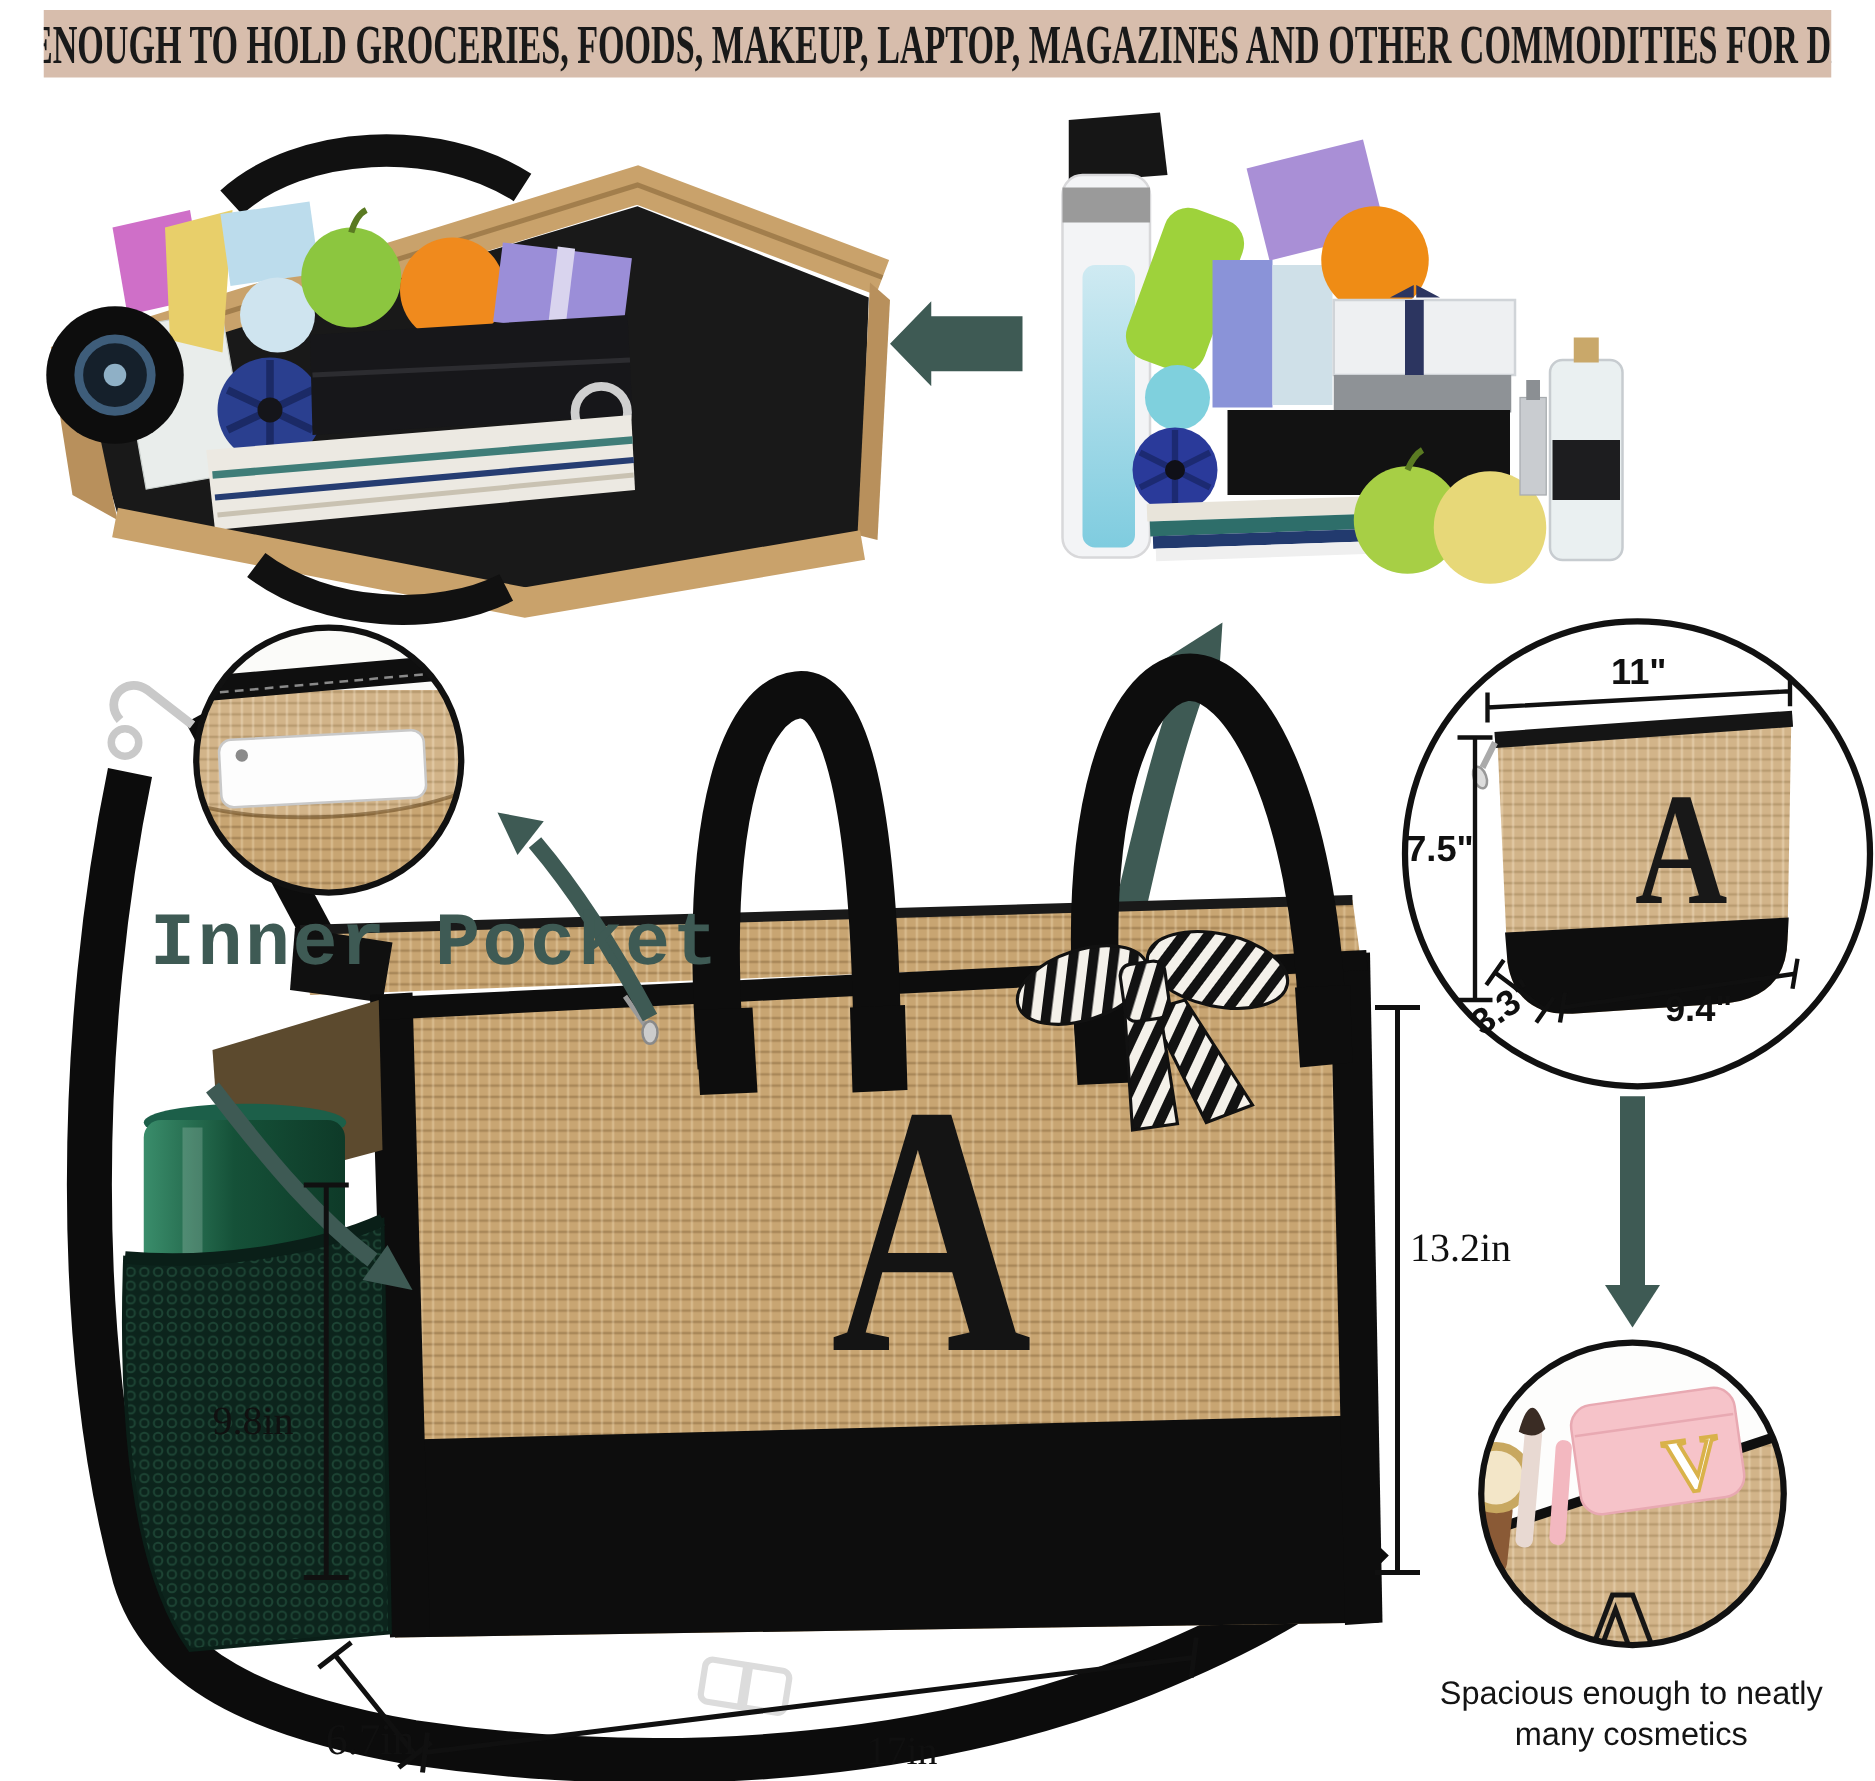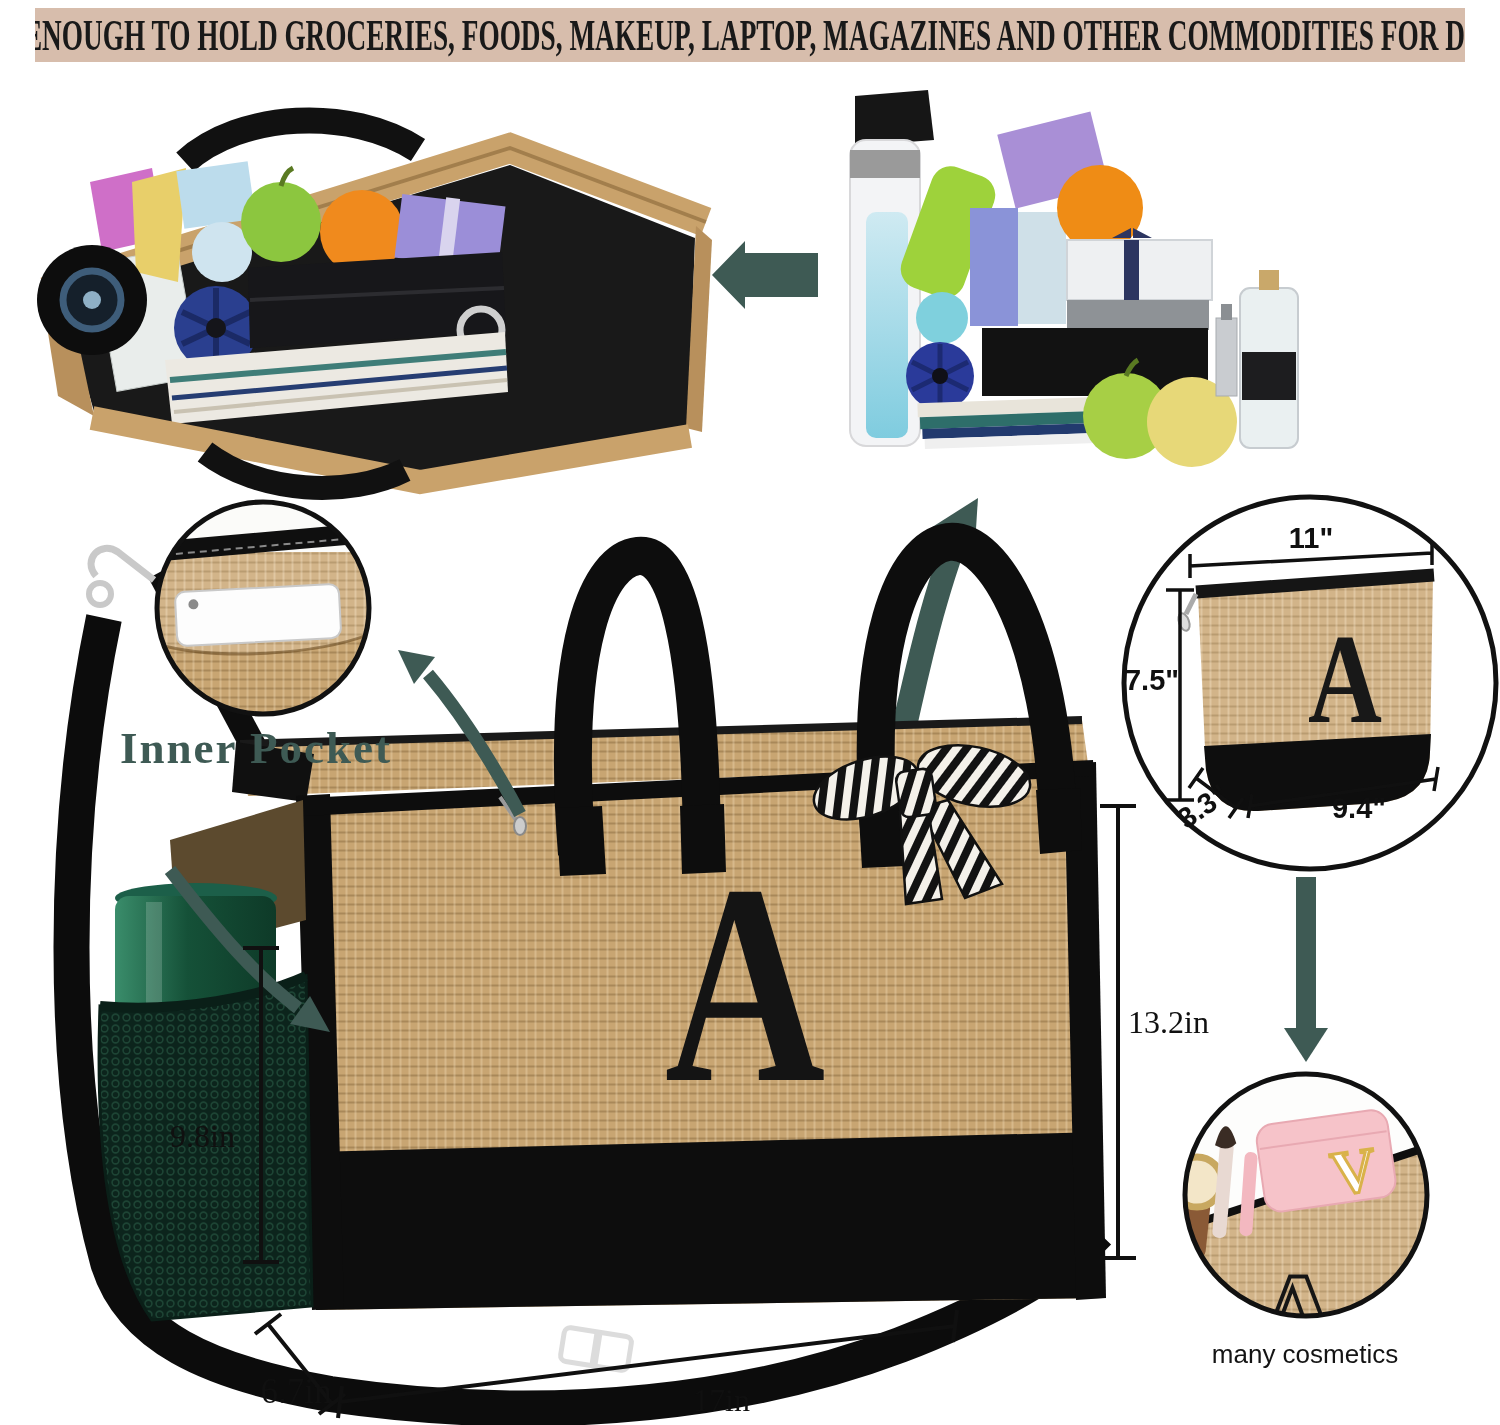--- a/index.html
+++ b/index.html
@@ -12,21 +12,21 @@
     --ink:#111111;
   }
   html,body{margin:0;padding:0;background:#ffffff;}
   .stage{position:relative;width:1500px;height:1425px;background:#fff;overflow:hidden;
          font-family:"Liberation Sans",sans-serif;}
   .ov{position:absolute;}
   .banner{left:35px;right:35px;top:8px;height:54px;background:var(--banner-bg);
           display:flex;align-items:center;justify-content:center;overflow:hidden;}
   .banner span{font-family:"Liberation Serif",serif;font-weight:700;font-size:44px;
                color:#191919;white-space:nowrap;transform:scaleX(.62);}
-  .pocket-label{font-family:Liberation Serif, serif;font-weight:700;font-size:45px;
+  .pocket-label{font-family:Liberation Mono, monospace;font-weight:700;font-size:60px;
                 color:var(--accent-teal);letter-spacing:2px;white-space:nowrap;}
   .dim-serif{font-family:"Liberation Serif",serif;font-size:32px;color:#101010;white-space:nowrap;}
   .dim-sans{font-family:"Liberation Sans",sans-serif;font-size:29px;font-weight:700;color:#101010;
             white-space:nowrap;text-align:center;}
   .caption{width:320px;text-align:center;font-family:"Liberation Sans",sans-serif;
            font-size:26px;line-height:1.28;color:#141414;}
   svg{position:absolute;left:0;top:0;}
   .accent-fill{fill:var(--accent-teal);}
   .accent-stroke{stroke:var(--accent-teal);}
   .jute-base{fill:var(--jute);}
@@ -294,33 +294,34 @@
     </g>
   </svg>
 
   <div class="ov banner">
     <span>ROOMY ENOUGH TO HOLD GROCERIES, FOODS, MAKEUP, LAPTOP, MAGAZINES AND OTHER COMMODITIES FOR DAILY USE</span>
   </div>
 
   <div class="ov pocket-label" style="left:120px;top:722px;">Inner Pocket</div>
 
 
-  <div class="ov dim-serif" style="left:1128px;top:1004px;">13.2in</div>
+  <div class="ov dim-serif" style="left:1128px;top:980px;">13.2in</div>
 
   <div class="ov dim-serif" style="left:170px;top:1118px;width:100px;text-align:left;">9.8in</div>
 
   <div class="ov dim-serif" style="left:246px;top:1372px;width:100px;text-align:center;font-size:35px;">6.7in</div>
 
   <div class="ov dim-serif" style="left:650px;top:1382px;width:100px;text-align:right;font-size:32px;">17in</div>
 
   <div class="ov dim-sans" style="left:1271px;top:522px;width:80px;">11"</div>
 
   <div class="ov dim-sans" style="left:1112px;top:664px;width:80px;">7.5"</div>
 
   <div class="ov dim-sans" style="left:1162px;top:790px;width:82px;transform:rotate(-35deg);">3.3"</div>
 
   <div class="ov dim-sans" style="left:1318px;top:792px;width:82px;">9.4"</div>
 
   <div class="ov caption" style="left:1145px;top:1338px;">
+    <div>Spacious enough to neatly</div>
     <div>many cosmetics</div>
   </div>
 
 </div>
 
 </body></html>

